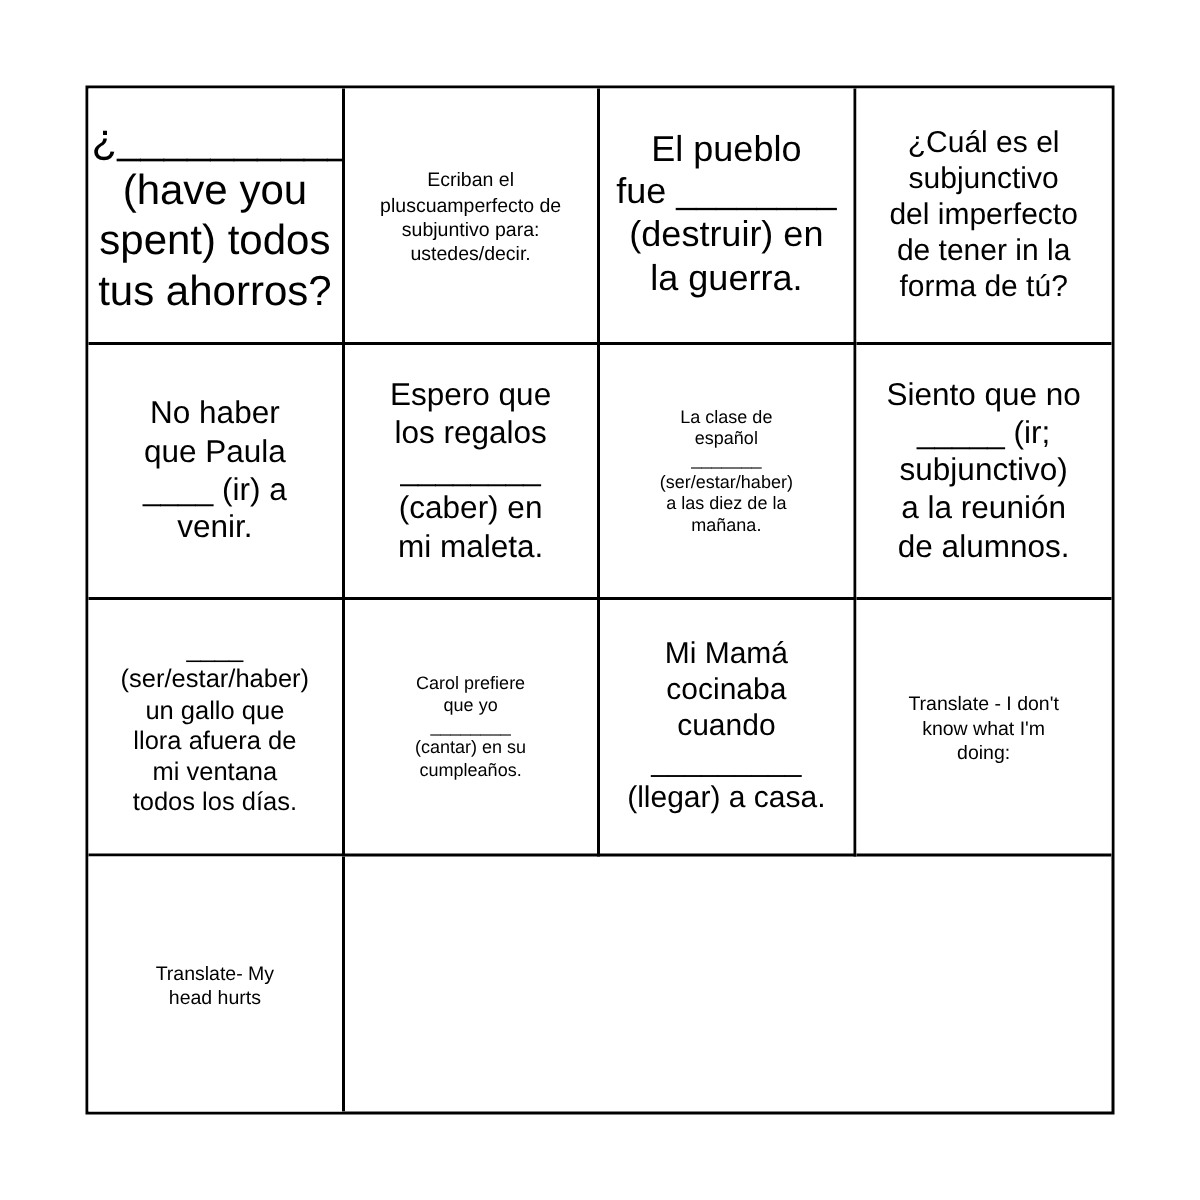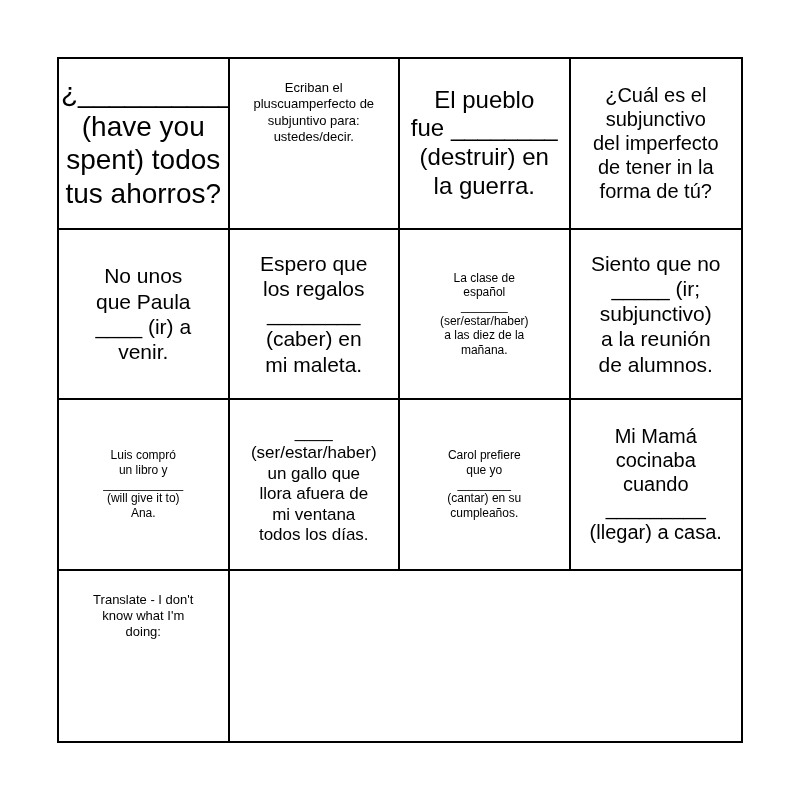--- a/index.html
+++ b/index.html
@@ -33,21 +33,21 @@
     justify-content: center;
     align-items: center;
     text-align: center;
     overflow: hidden;
     padding: 3px 2px;
     line-height: 1.2;
     background: #ffffff;
   }
   .cell:nth-child(4n) { border-right: none; }
   .cell:nth-child(n+13) { border-bottom: none; }
-  .cell.top { justify-content: flex-start; padding-top: 21px; }
+  .cell.top { justify-content: center; padding-top: 6px; }
   .cell-text { white-space: pre-line; display: block; width: 100%; }
   .fs13 { font-size: 13px; line-height: 1.25; }
   .fs17 { font-size: 17px; align-items: center; }
   .fs18 { font-size: 12px; }
   .fs20 { font-size: 20px; }
   .fs21 { font-size: 21px; }
   .fs22 { font-size: 28px; }
   .fs24 { font-size: 24px; }
 </style>
 </head>
@@ -74,21 +74,21 @@
     </div>
   <div class="cell fs20">
       <span class="cell-text">¿Cuál es el
 subjunctivo
 del imperfecto
 de tener in la
 forma de tú?</span>
     </div>
 
   <div class="cell fs21">
-      <span class="cell-text">No unos
+      <span class="cell-text">No haber
 que Paula
 ____ (ir) a
 venir.</span>
     </div>
   <div class="cell fs21">
       <span class="cell-text">Espero que
 los regalos
 ________
 (caber) en
 mi maleta.</span>
@@ -102,27 +102,20 @@
 mañana.</span>
     </div>
   <div class="cell fs21">
       <span class="cell-text">Siento que no
 _____ (ir;
 subjunctivo)
 a la reunión
 de alumnos.</span>
     </div>
 
-  <div class="cell fs18">
-      <span class="cell-text">Luis compró
-un libro y
-____________
-(will give it to)
-Ana.</span>
-    </div>
   <div class="cell fs17">
       <span class="cell-text">____
 (ser/estar/haber)
 un gallo que
 llora afuera de
 mi ventana
 todos los días.</span>
     </div>
   <div class="cell fs18">
       <span class="cell-text">Carol prefiere
@@ -137,13 +130,17 @@
 cocinaba
 cuando
 _________
 (llegar) a casa.</span>
     </div>
   <div class="cell fs13 top">
       <span class="cell-text">Translate - I don't
 know what I'm
 doing:</span>
     </div>
+  <div class="cell fs13 top">
+      <span class="cell-text">Translate- My
+head hurts</span>
+    </div>
 </div>
 
 </body></html>

